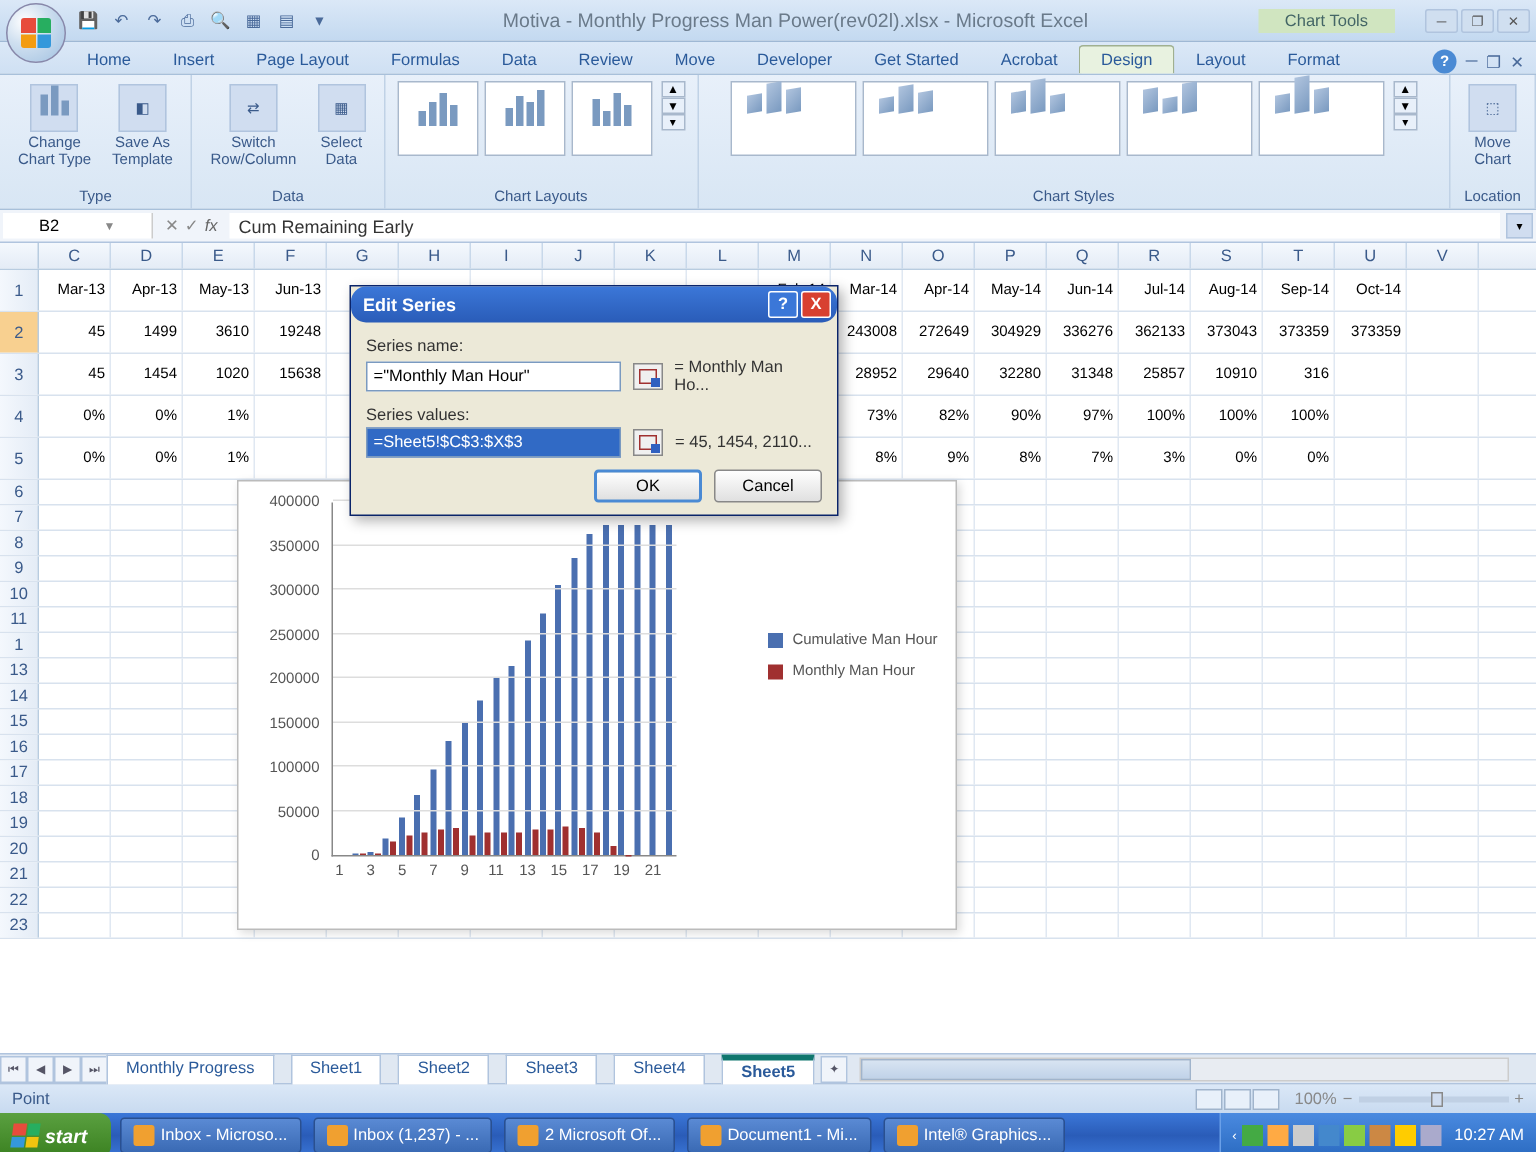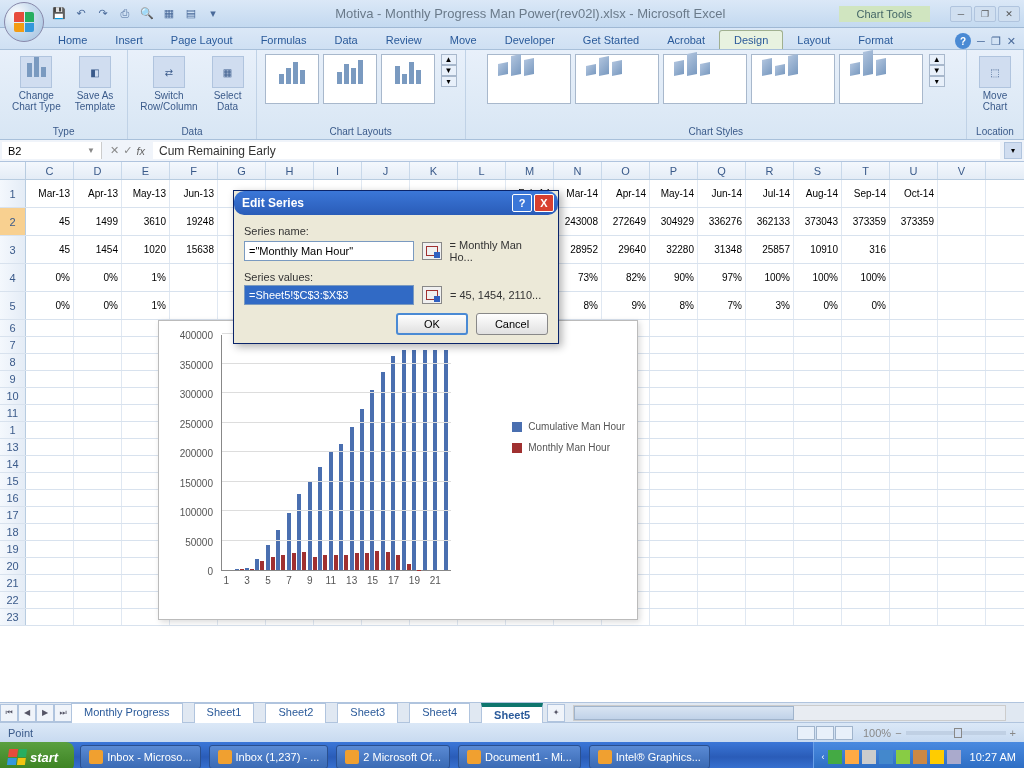--- a/index.html
+++ b/index.html
@@ -36,21 +36,21 @@
 .big-btn-icon { width: 32px; height: 32px; background: #d0ddf0; border: 1px solid #b0c4de; display: flex; align-items: center; justify-content: center; }
 .layout-gallery { display: flex; gap: 4px; }
 .layout-thumb { width: 54px; height: 50px; background: #fff; border: 1px solid #a8b8cc; display: flex; align-items: center; justify-content: center; }
 .style-gallery { display: flex; gap: 4px; }
 .style-thumb { width: 84px; height: 50px; background: #fff; border: 1px solid #a8b8cc; position: relative; }
 .gallery-nav { width: 16px; display: flex; flex-direction: column; }
 .gallery-nav div { flex: 1; border: 1px solid #a8b8cc; background: #e8f0fa; display: flex; align-items: center; justify-content: center; font-size: 8px; cursor: pointer; }
 
 
 .name-formula { height: 22px; display: flex; border-bottom: 1px solid #b0c4de; background: #f0f4fa; align-items: stretch; position: relative; }
-.namebox { width: 100px; border-right: 1px solid #ccc; display: flex; align-items: center; padding: 0 6px; background: #fff; margin: 2px; }
+.namebox { width: 100px; border-right: 1px solid #ccc; display: flex; align-items: center; padding: 0 24px; background: #fff; margin: 2px; }
 .namebox-dd { color: #888; margin-left: auto; font-size: 8px; }
 .fx-btn-area { display: flex; align-items: center; gap: 4px; padding: 0 6px; color: #888; }
 .fx-label { font-style: italic; color: #666; font-size: 11px; }
 .formula-input { flex: 1; background: #fff; margin: 2px; padding: 2px 6px; font-size: 12px; color: #333; }
 .expand-btn { width: 18px; background: #d0ddf0; border: 1px solid #b0c4de; margin: 2px; display: flex; align-items: center; justify-content: center; font-size: 8px; cursor: pointer; }
 
 
 .grid-area { position: relative; height: 540px; overflow: hidden; background: #fff; }
 .col-headers { display: flex; height: 18px; background: linear-gradient(#f4f8fd,#e4ecf6); border-bottom: 1px solid #b8cce0; }
 .corner { width: 26px; border-right: 1px solid #b8cce0; background: linear-gradient(#f4f8fd,#e4ecf6); }

